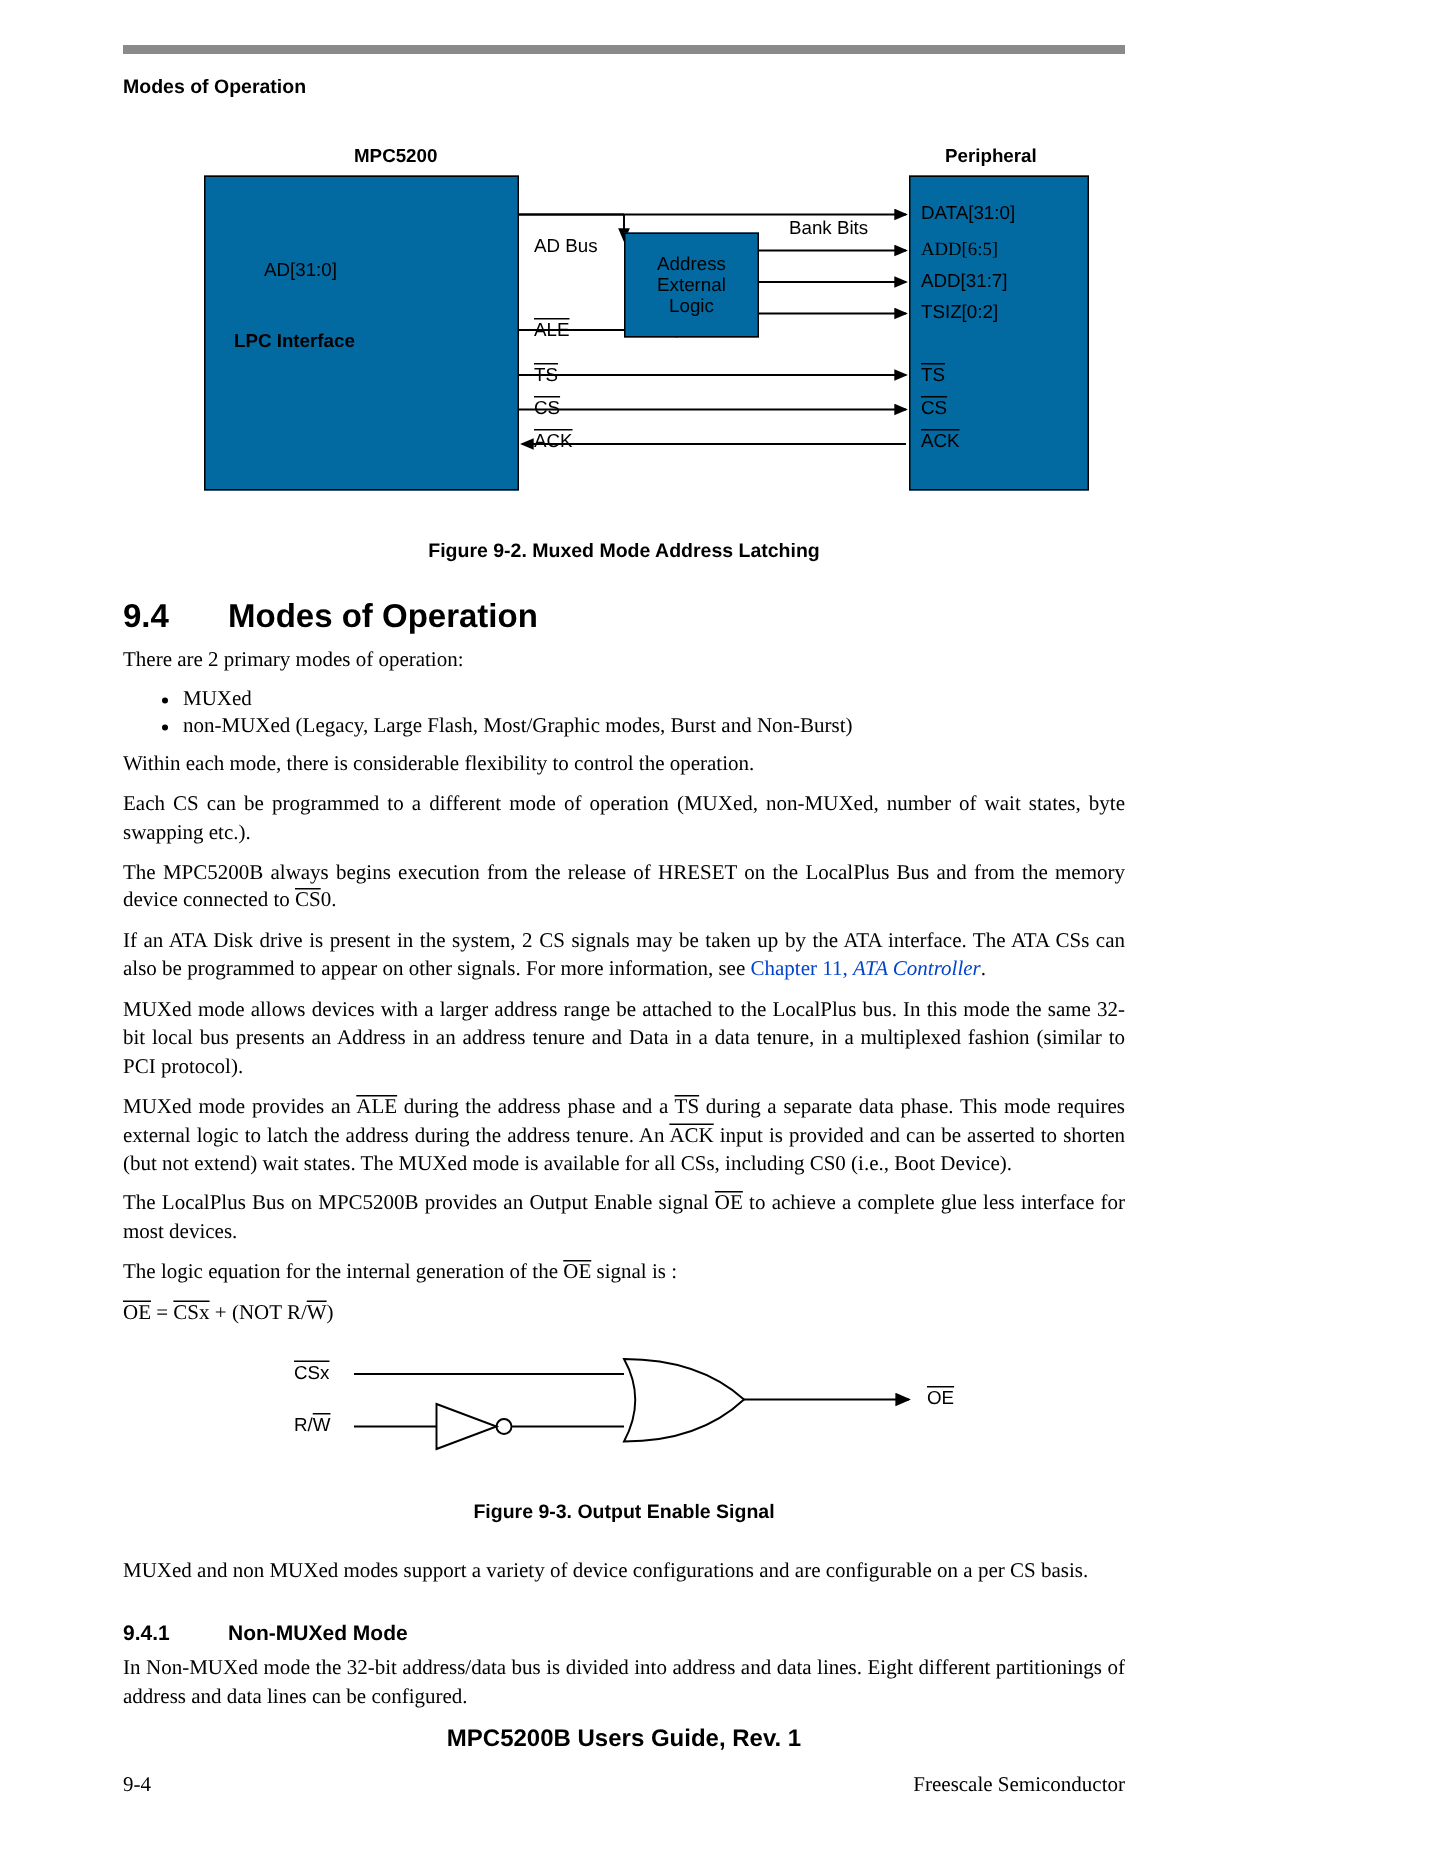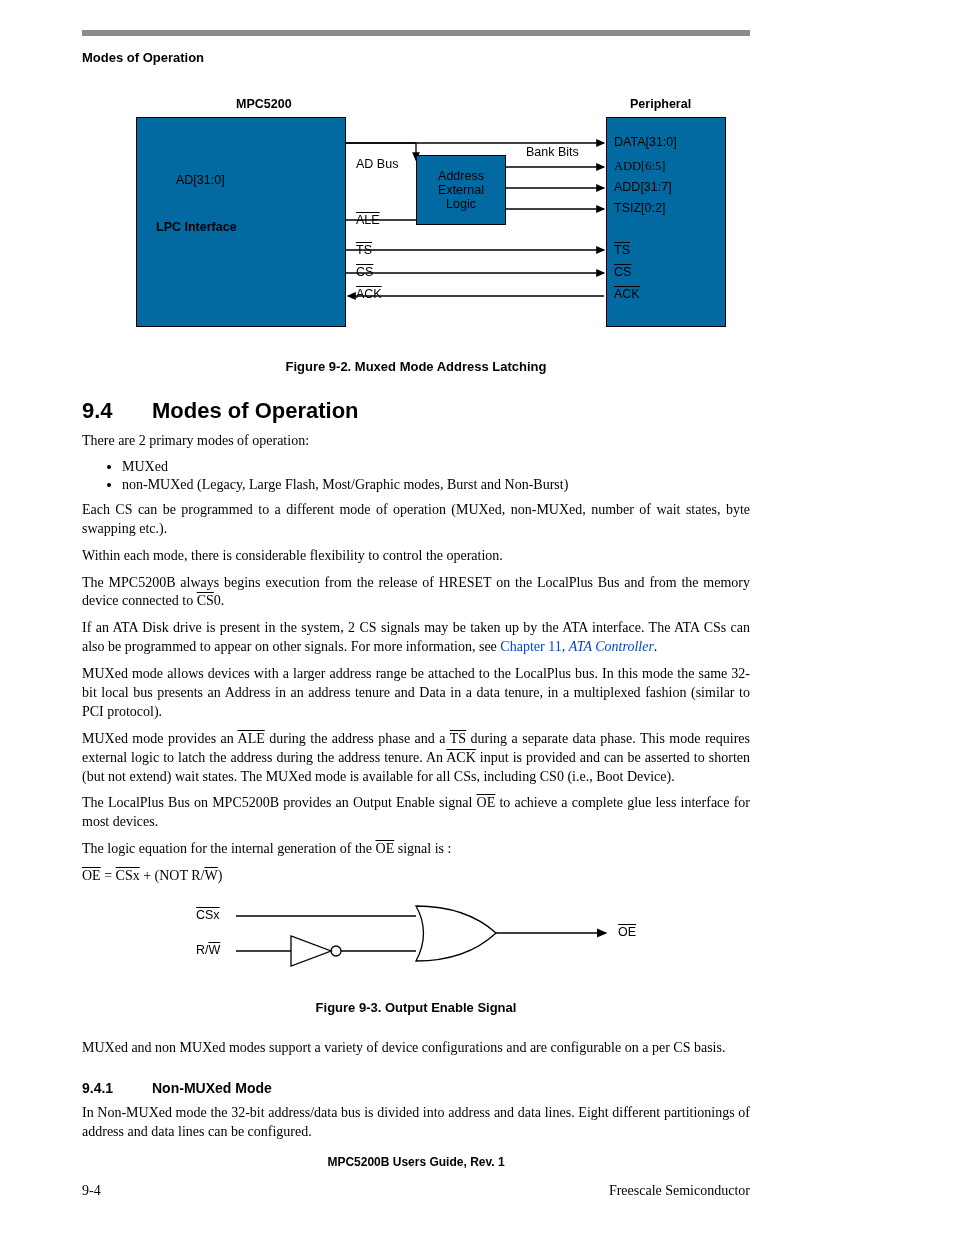--- a/index.html
+++ b/index.html
@@ -83,21 +83,21 @@
   .arrowhead { fill:#000; }
   .footer {
     position: absolute;
     bottom: 36px; left: 82px; right: 82px;
     font-size: 13px;
   }
   .footer-center {
     text-align: center;
     font-family: Arial, Helvetica, sans-serif;
     font-weight: bold;
-    font-size: 12px;
+    font-size: 16px;
     margin-bottom: 14px;
   }
   .footer-row { display:flex; justify-content: space-between; font-family: "Times New Roman", serif; font-size: 14px;}
 </style>
 </head>
 <body>
 
 <div class="page">
   <div class="topbar"></div>
   <div class="running-head">Modes of Operation</div>
@@ -167,22 +167,22 @@
 
   <h2 class="sec">
     <span class="num">9.4</span><span>Modes of Operation</span>
   </h2>
 
   <p>There are 2 primary modes of operation:</p>
   <ul>
     <li>MUXed</li>
     <li>non-MUXed (Legacy, Large Flash, Most/Graphic modes, Burst and Non-Burst)</li>
   </ul>
+  <p>Within each mode, there is considerable flexibility to control the operation.</p>
   <p>Each CS can be programmed to a different mode of operation (MUXed, non-MUXed, number of wait states, byte swapping etc.).</p>
-  <p>Within each mode, there is considerable flexibility to control the operation.</p>
   <p>
     <span>The MPC5200B always begins execution from the release of HRESET on the LocalPlus Bus and from the memory device connected to </span><span class="ovl">CS</span><span>0.</span>
   </p>
   <p>
     <span>If an ATA Disk drive is present in the system, 2 CS signals may be taken up by the ATA interface. The ATA CSs can also be programmed to appear on other signals. For more information, see </span><span class="link"><span>Chapter 11, </span><i>ATA Controller</i></span><span>.</span>
   </p>
   <p>MUXed mode allows devices with a larger address range be attached to the LocalPlus bus. In this mode the same 32-bit local bus presents an Address in an address tenure and Data in a data tenure, in a multiplexed fashion (similar to PCI protocol).</p>
   <p>
     <span>MUXed mode provides an </span><span class="ovl">ALE</span><span> during the address phase and a </span><span class="ovl">TS</span><span> during a separate data phase.  This mode requires external logic to latch the address during the address tenure. An </span><span class="ovl">ACK</span><span> input is provided and can be asserted to shorten (but not extend) wait states. The MUXed mode is available for all CSs, including CS0 (i.e., Boot Device).</span>
   </p>

